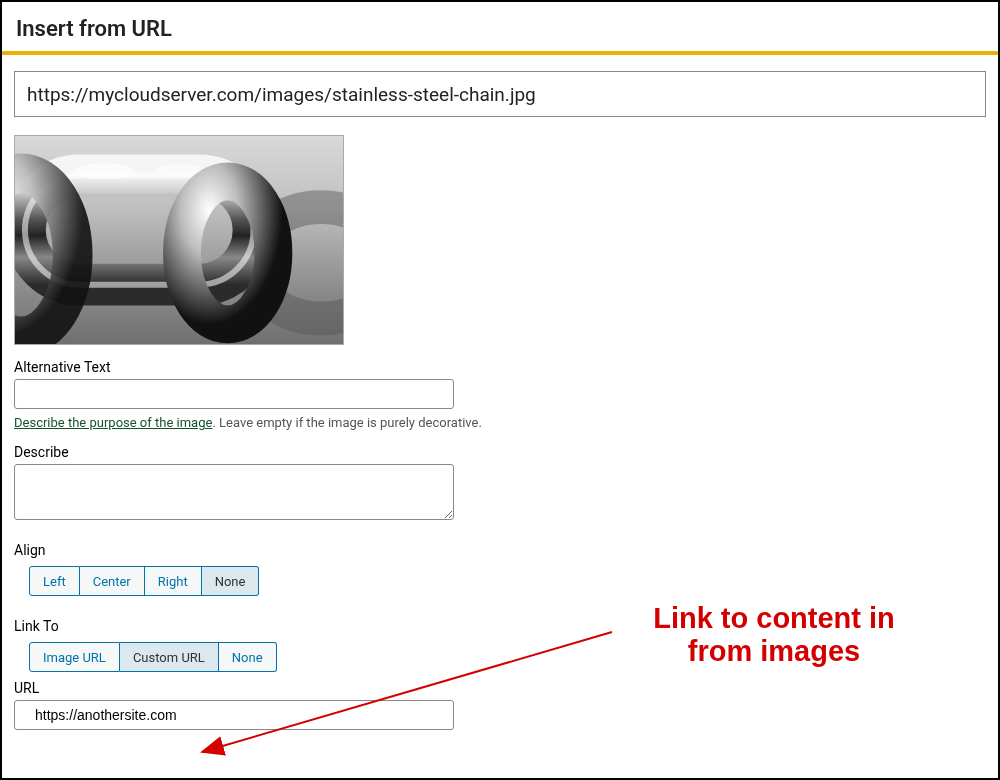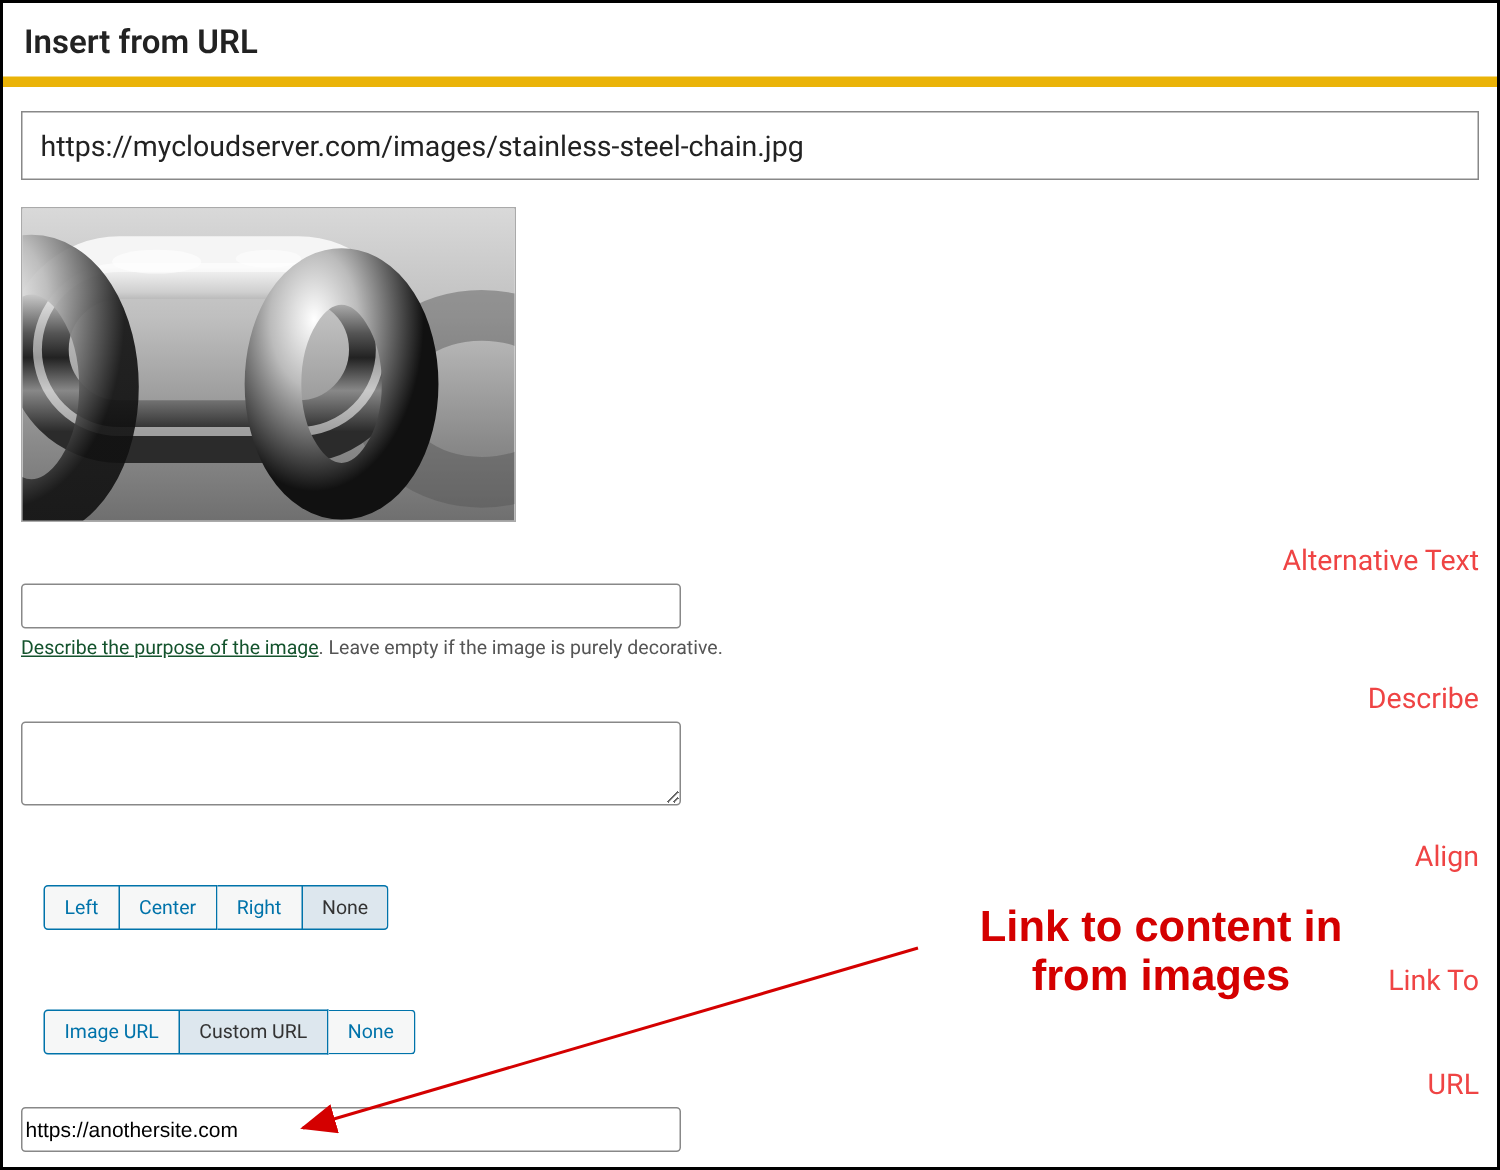--- a/index.html
+++ b/index.html
@@ -14,21 +14,21 @@
     width: 1000px;
     height: 780px;
     border: 2px solid #000;
     position: relative;
     overflow: hidden;
   }
   .title {
     font-size: 22px;
     font-weight: 600;
     padding: 14px 14px 10px 14px;
-    border-bottom: 7px solid #eab308;
+    border-bottom: 4px solid #eab308;
   }
   .content {
     padding: 0 12px 12px 12px;
   }
   .url-bar {
     width: 100%;
     margin-top: 16px;
     height: 46px;
     border: 1px solid #888;
     border-radius: 0;
@@ -39,33 +39,32 @@
     font-family: inherit;
   }
   .preview {
     margin-top: 18px;
     width: 330px;
     height: 210px;
     border: 1px solid #aaa;
     display: block;
   }
   .field-label {
-    font-size: 19px;
+    font-size: 14px;
     margin-top: 14px;
     margin-bottom: 4px;
-    color: #ef4444;
-    text-align: right;
+    color: #000000;
   }
   .text-input {
     width: 440px;
     height: 30px;
     border: 1px solid #888;
     border-radius: 3px;
     font-size: 14px;
-    padding: 0 2px;
+    padding: 0 20px;
     display: block;
     background: #fff;
   }
   .textarea-input {
     width: 440px;
     height: 56px;
     border: 1px solid #888;
     border-radius: 3px;
     font-size: 14px;
     padding: 4px 8px;

